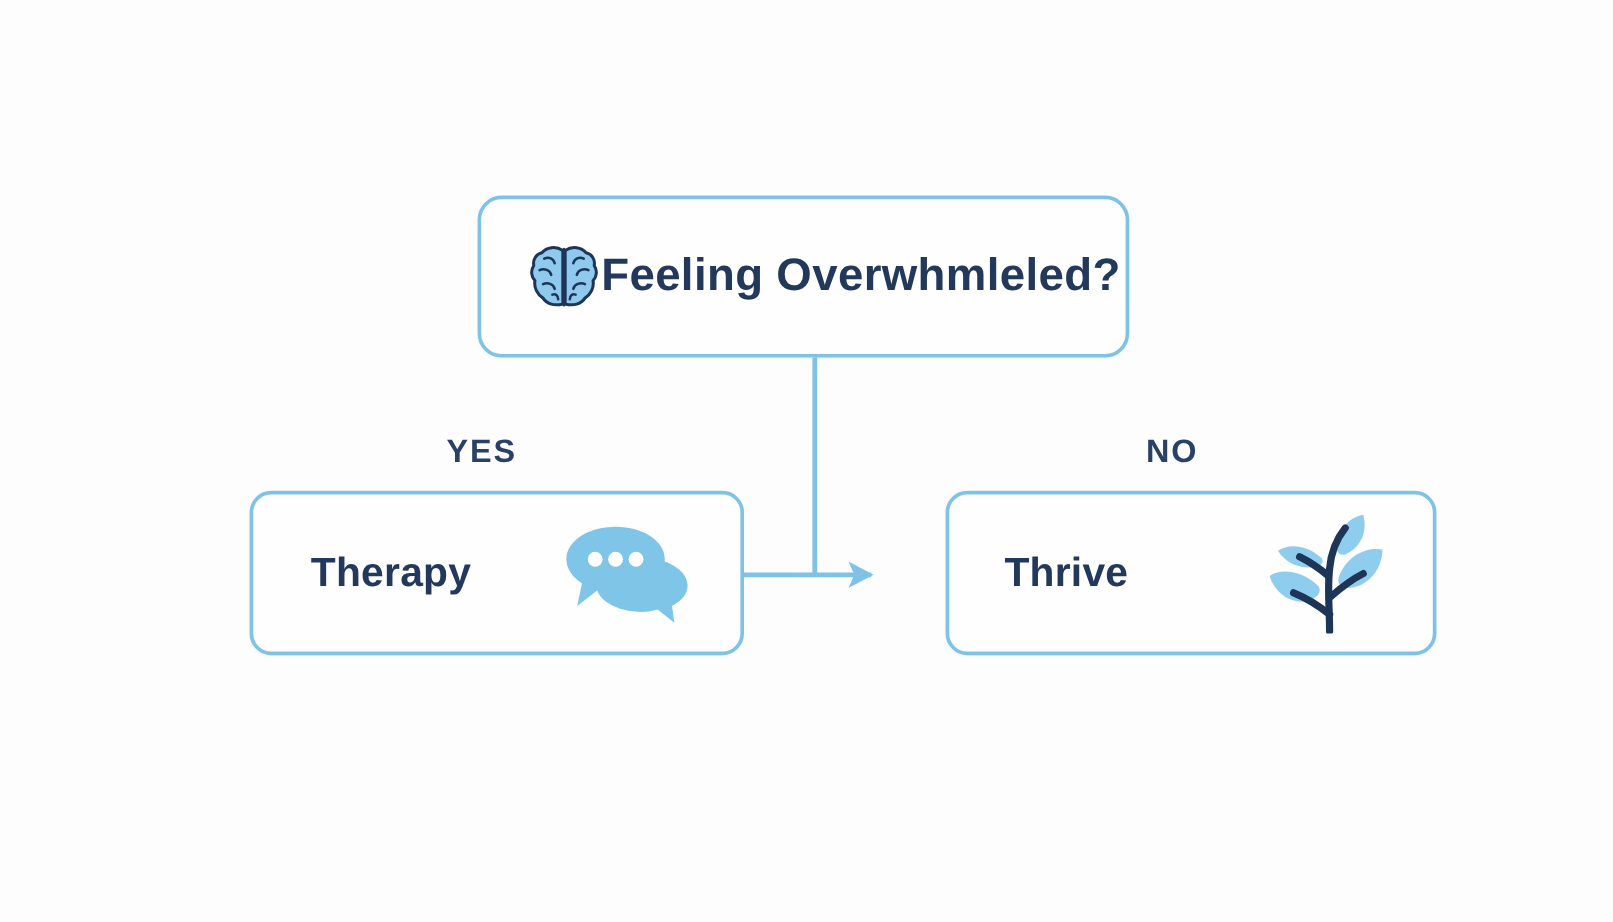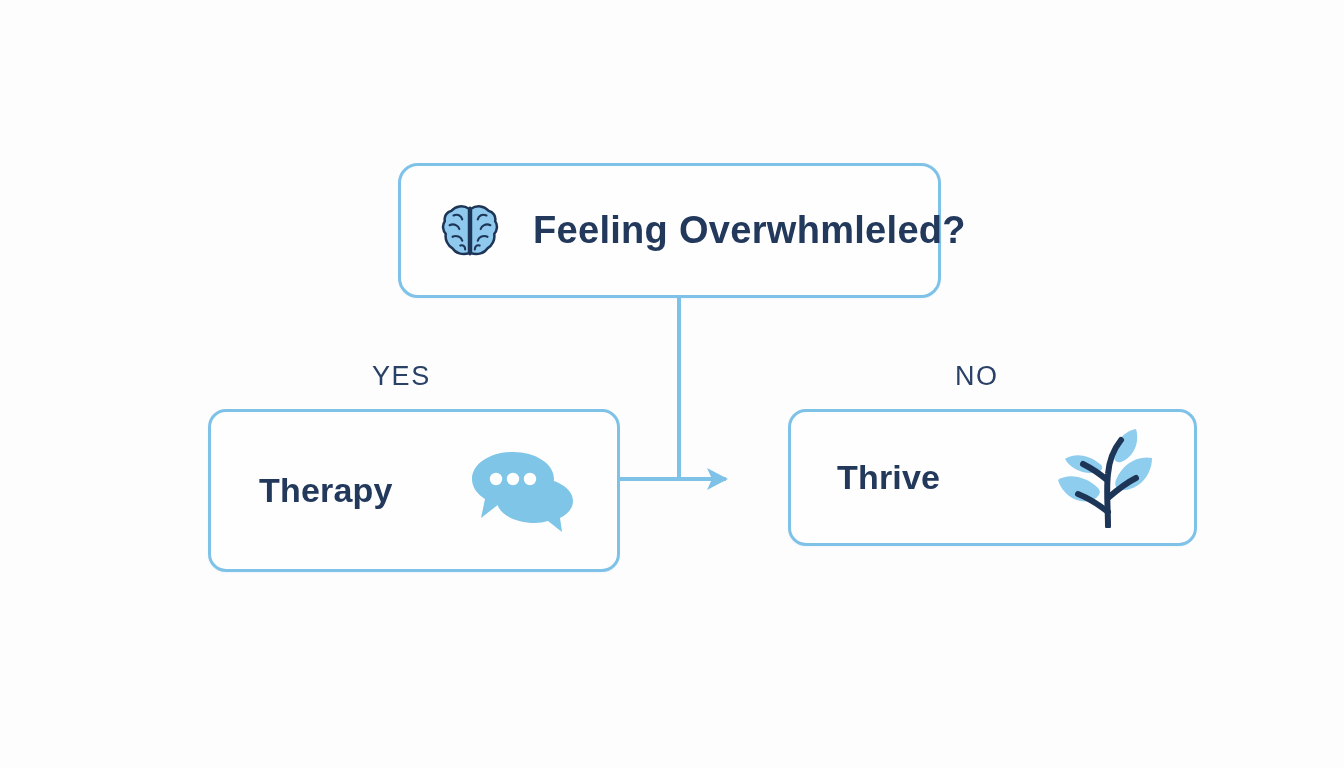--- a/index.html
+++ b/index.html
@@ -44,29 +44,28 @@
     box-shadow: 0 1px 2px rgba(120,160,190,0.07);
   }
 
   #node-question {
     left: 398px;
     top: 163px;
     width: 543px;
     height: 135px;
     justify-content: flex-start;
     padding-left: 38px;
-    gap: 32px;
     border-radius: 20px;
   }
 
   #node-therapy {
     left: 208px;
     top: 409px;
     width: 412px;
-    height: 163px;
+    height: 137px;
     justify-content: space-between;
     padding-left: 48px;
     padding-right: 36px;
   }
 
   #node-thrive {
     left: 740px;
     top: 409px;
     width: 409px;
     height: 137px;
@@ -98,21 +97,21 @@
     align-items: center;
     justify-content: center;
     flex: none;
   }
 
   
   .branch-label {
     position: absolute;
     color: #2a4167;
     font-size: 27px;
-    font-weight: normal;
+    font-weight: bold;
     letter-spacing: 1.6px;
     white-space: nowrap;
   }
 
   #label-yes {
     left: 372px;
     top: 361px;
   }
 
   #label-no {

